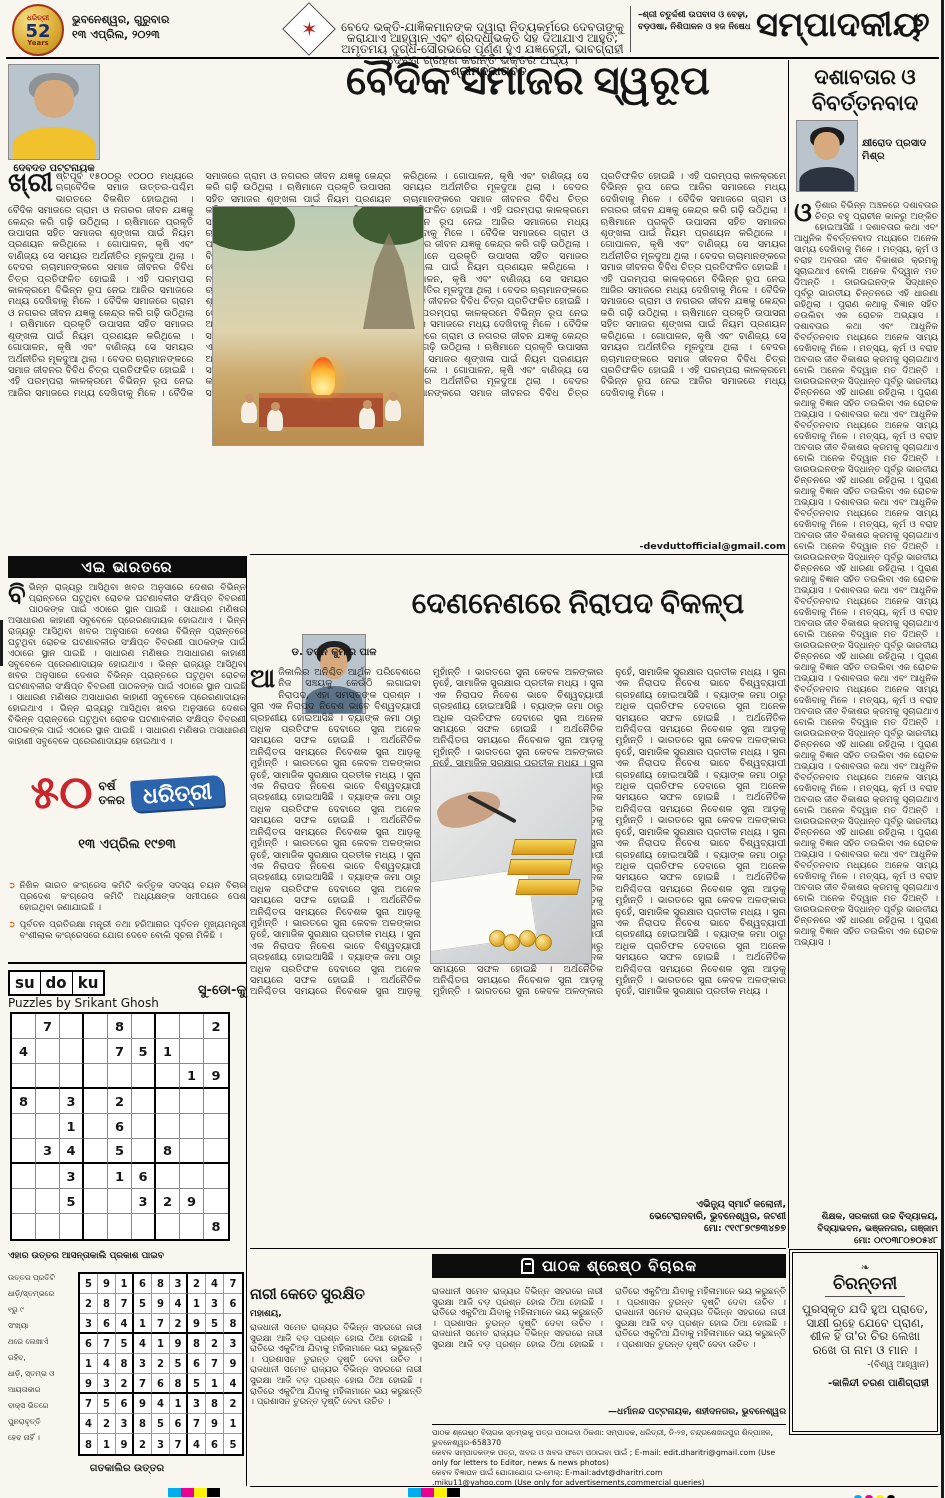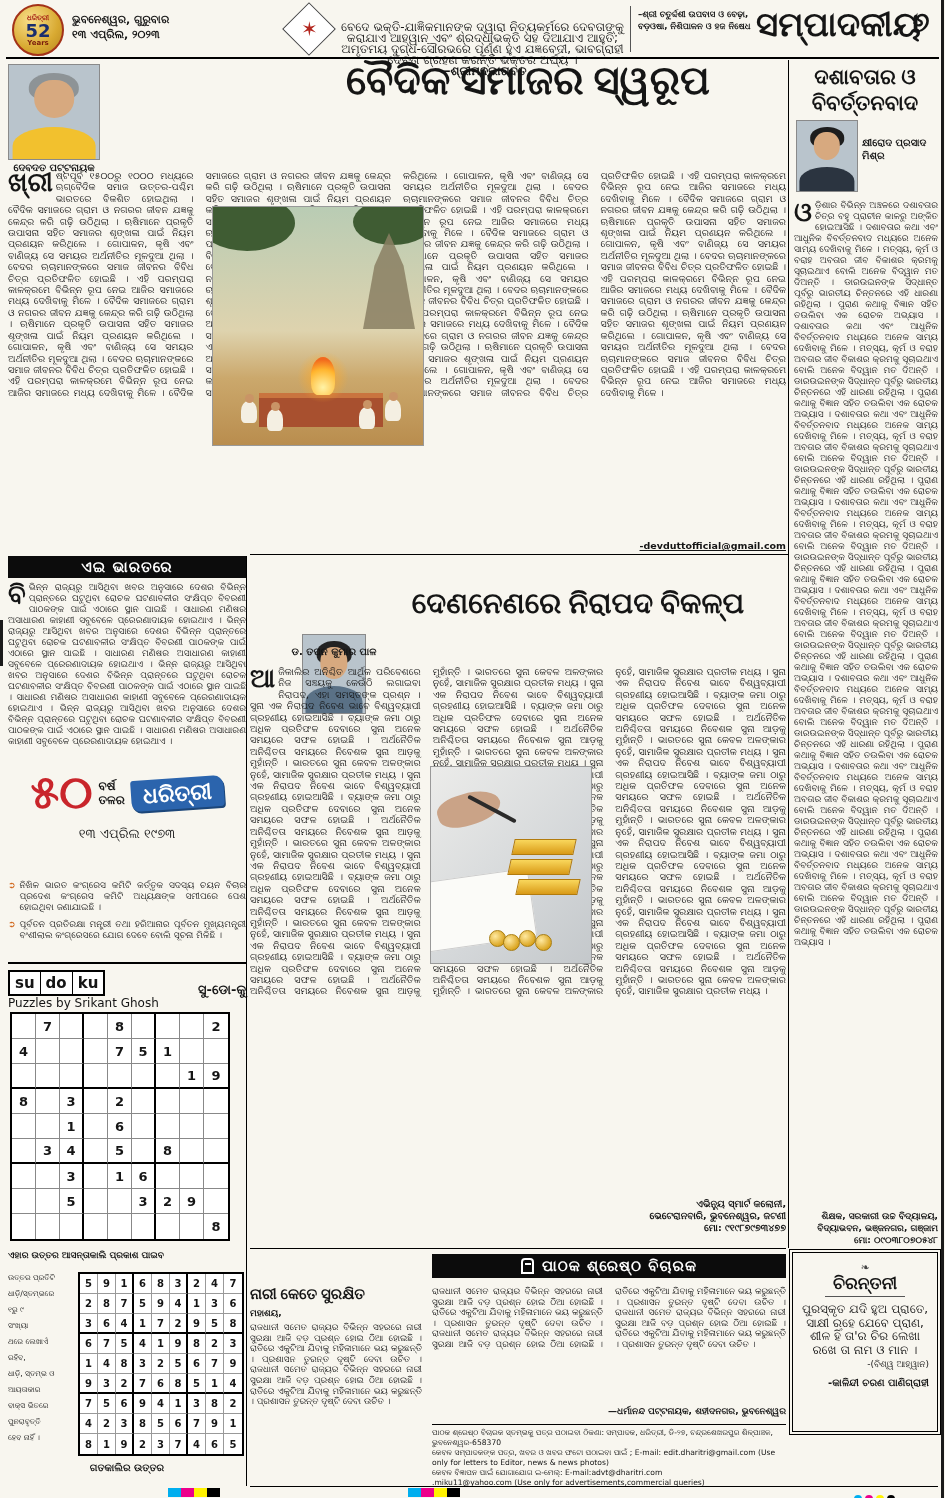--- a/index.html
+++ b/index.html
@@ -99,21 +99,21 @@
   .ei-banner { left:8px; top:556px; width:238px; height:22px; font-size:15px; }
   .ei-body { left:8px; top:582px; width:238px; height:186px; font-size:9px; line-height:11px; }
 
   .fifty { left:8px; top:770px; width:238px; text-align:center; }
   .fifty-row { display:flex; align-items:center; justify-content:center; gap:6px; }
   .fifty .big { font-size:46px; font-weight:bold; color:#c9252b; line-height:46px;
     font-family:"Liberation Serif","DejaVu Serif",serif; }
   .fifty .small-stack { font-size:12px; font-weight:bold; line-height:14px; text-align:left; }
   .fifty .paper-tag { background:#2b64ad; color:#fff; font-size:22px; font-weight:bold; padding:3px 12px;
     transform:rotate(-4deg); border-radius:3px 10px 4px 9px; box-shadow:1px 2px 0 #1c4679; }
-  .fifty .date { font-size:13px; font-weight:normal; margin-top:10px; }
+  .fifty .date { font-size:13px; font-weight:bold; margin-top:20px; }
   .bullets { left:8px; top:880px; width:238px; font-size:9px; line-height:11px; text-align:justify; }
   .bullets .item { display:flex; gap:4px; margin-bottom:6px; }
   .bullets .bullet-ic { color:#d2691e; font-weight:bold; flex:0 0 auto; }
 
   
   .sudoku-sep { left:8px; top:962px; width:238px; height:2px; background:#000; }
   .sudoku-head { left:8px; top:970px; width:238px; display:flex; align-items:center; justify-content:space-between; }
   .sdk-logo { border:2px solid #000; display:inline-flex; background:#fff; }
   .sdk-logo span { font-size:15px; font-weight:bold; padding:2px 5px; border-right:1px solid #000; }
   .sdk-logo span:last-child { border-right:none; }
@@ -140,21 +140,21 @@
   .agrid span:nth-child(n+46):nth-child(-n+54) { border-bottom:2px solid #000; }
   .agrid span:nth-child(n+73) { border-bottom:0; }
   .sdk-caption { left:8px; top:1462px; width:238px; text-align:center; font-size:10px; font-weight:bold; }
 
   
   .center-photo { left:302px; top:562px; width:64px; height:80px; }
   .center-byline { left:284px; top:646px; width:100px; font-size:10px; font-weight:bold; text-align:center; }
   .center-sign { left:600px; top:1198px; width:186px; font-size:9.5px; line-height:12px; font-weight:bold;
     text-align:right; background:#f8f6ef; }
   .email-sign { left:566px; top:540px; width:220px; font-size:9.5px; font-weight:bold; text-align:right;
-    background:#f8f6ef;text-decoration:underline; }
+    background:#f8f6ef; }
   .right-photo { left:796px; top:120px; width:62px; height:72px; }
   .right-author { left:862px; top:136px; width:76px; font-size:10px; font-weight:bold; line-height:13px; }
   .right-sign { left:794px; top:1210px; width:144px; font-size:9px; line-height:12px; font-weight:bold;
     text-align:right; background:#f8f6ef; }
 
   
   .letters-banner { left:432px; top:1254px; width:354px; height:24px; font-size:15px; gap:8px; }
   .mailbox-ic { width:13px; height:16px; border:2px solid #fff; border-radius:4px 4px 0 0; position:relative; }
   .mailbox-ic::after { content:""; position:absolute; left:2px; top:3px; width:6px; height:2px; background:#fff; }
   .letters-headline { left:250px; top:1286px; width:176px; font-size:15px; font-weight:bold;

